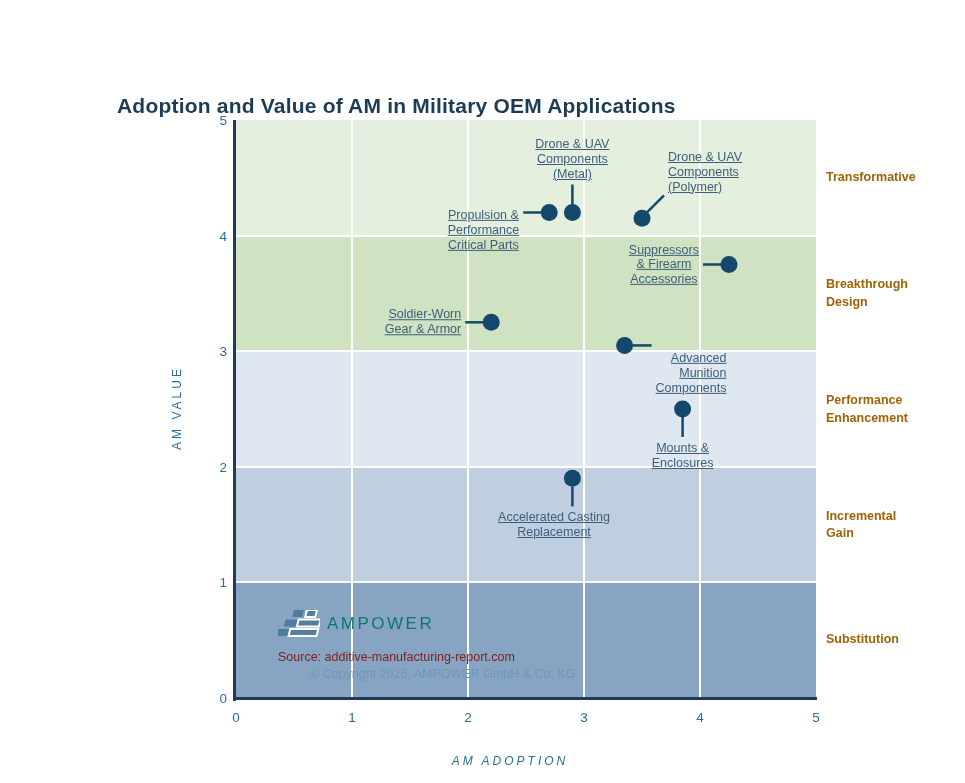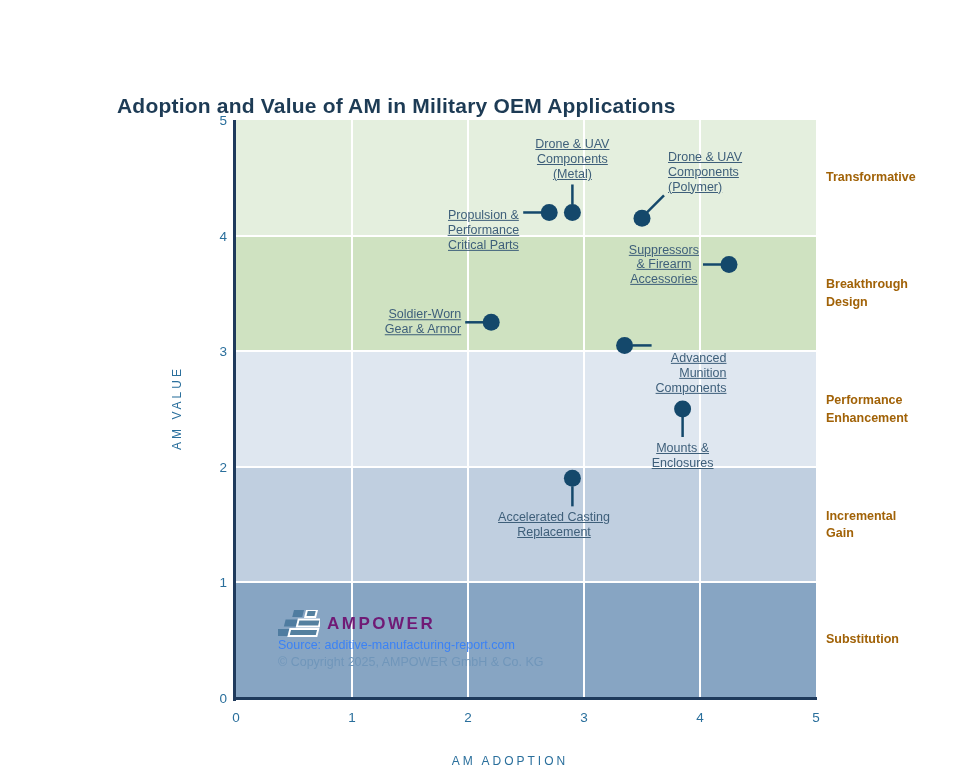--- a/index.html
+++ b/index.html
@@ -20,35 +20,35 @@
   .vgrid{position:absolute;top:120px;height:578px;width:2px;background:#ffffff;}
   .hgrid{position:absolute;left:236px;width:580px;height:2px;background:#ffffff;}
   .axis-y{position:absolute;left:233px;top:120px;width:3px;height:581px;background:#1f3a5c;}
   .axis-x{position:absolute;left:233px;top:697px;width:584px;height:3px;background:#1f3a5c;}
   .tick{position:absolute;font-size:13.5px;color:#2a6f9c;}
   .tick.x{transform:translateX(-50%);top:710px;}
   .tick.y{right:738px;transform:translateY(-50%);text-align:right;}
   .axis-title{
     position:absolute;font-size:12px;letter-spacing:3px;color:#2a6f9c;white-space:nowrap;
   }
-  .axis-title.x{left:510px;top:754px;transform:translateX(-50%);}
+  .axis-title.x{left:510px;top:754px;transform:translateX(-50%);font-style:italic;}
   .axis-title.y{left:177px;top:408px;transform:translate(-50%,-50%) rotate(-90deg);}
   .pt-label{
     position:absolute;font-size:12.5px;color:#3e5f7a;line-height:1.18;
     white-space:pre-line;
     text-decoration:underline;
   }
   svg.overlay{position:absolute;left:0;top:0;pointer-events:none;}
   .footer{position:absolute;left:278px;top:610px;}
   .logo-row{display:flex;align-items:center;gap:7px;}
   .logo-text{
-    font-size:17px;font-weight:700;letter-spacing:2.5px;color:#701a75;
+    font-size:17px;font-weight:400;letter-spacing:2.5px;color:#0f766e;
   }
-  .src-line{font-size:12.5px;color:#3b82f6;margin-top:1px;}
-  .cpy-line{font-size:12.5px;color:#7096ba;margin-top:3px;}
+  .src-line{font-size:12.5px;color:#7f1d1d;margin-top:13px;}
+  .cpy-line{font-size:12.5px;color:#7096ba;margin-top:3px;margin-left:32px;}
 </style>
 </head>
 <body>
 
 <div class="canvas">
 
   <div class="chart-title">Adoption and Value of AM in Military OEM Applications</div>
 
   <div id="bands-layer">
       <div class="band" style="top: 120px; height: 115.6px; background: rgb(228, 239, 222);"></div>

